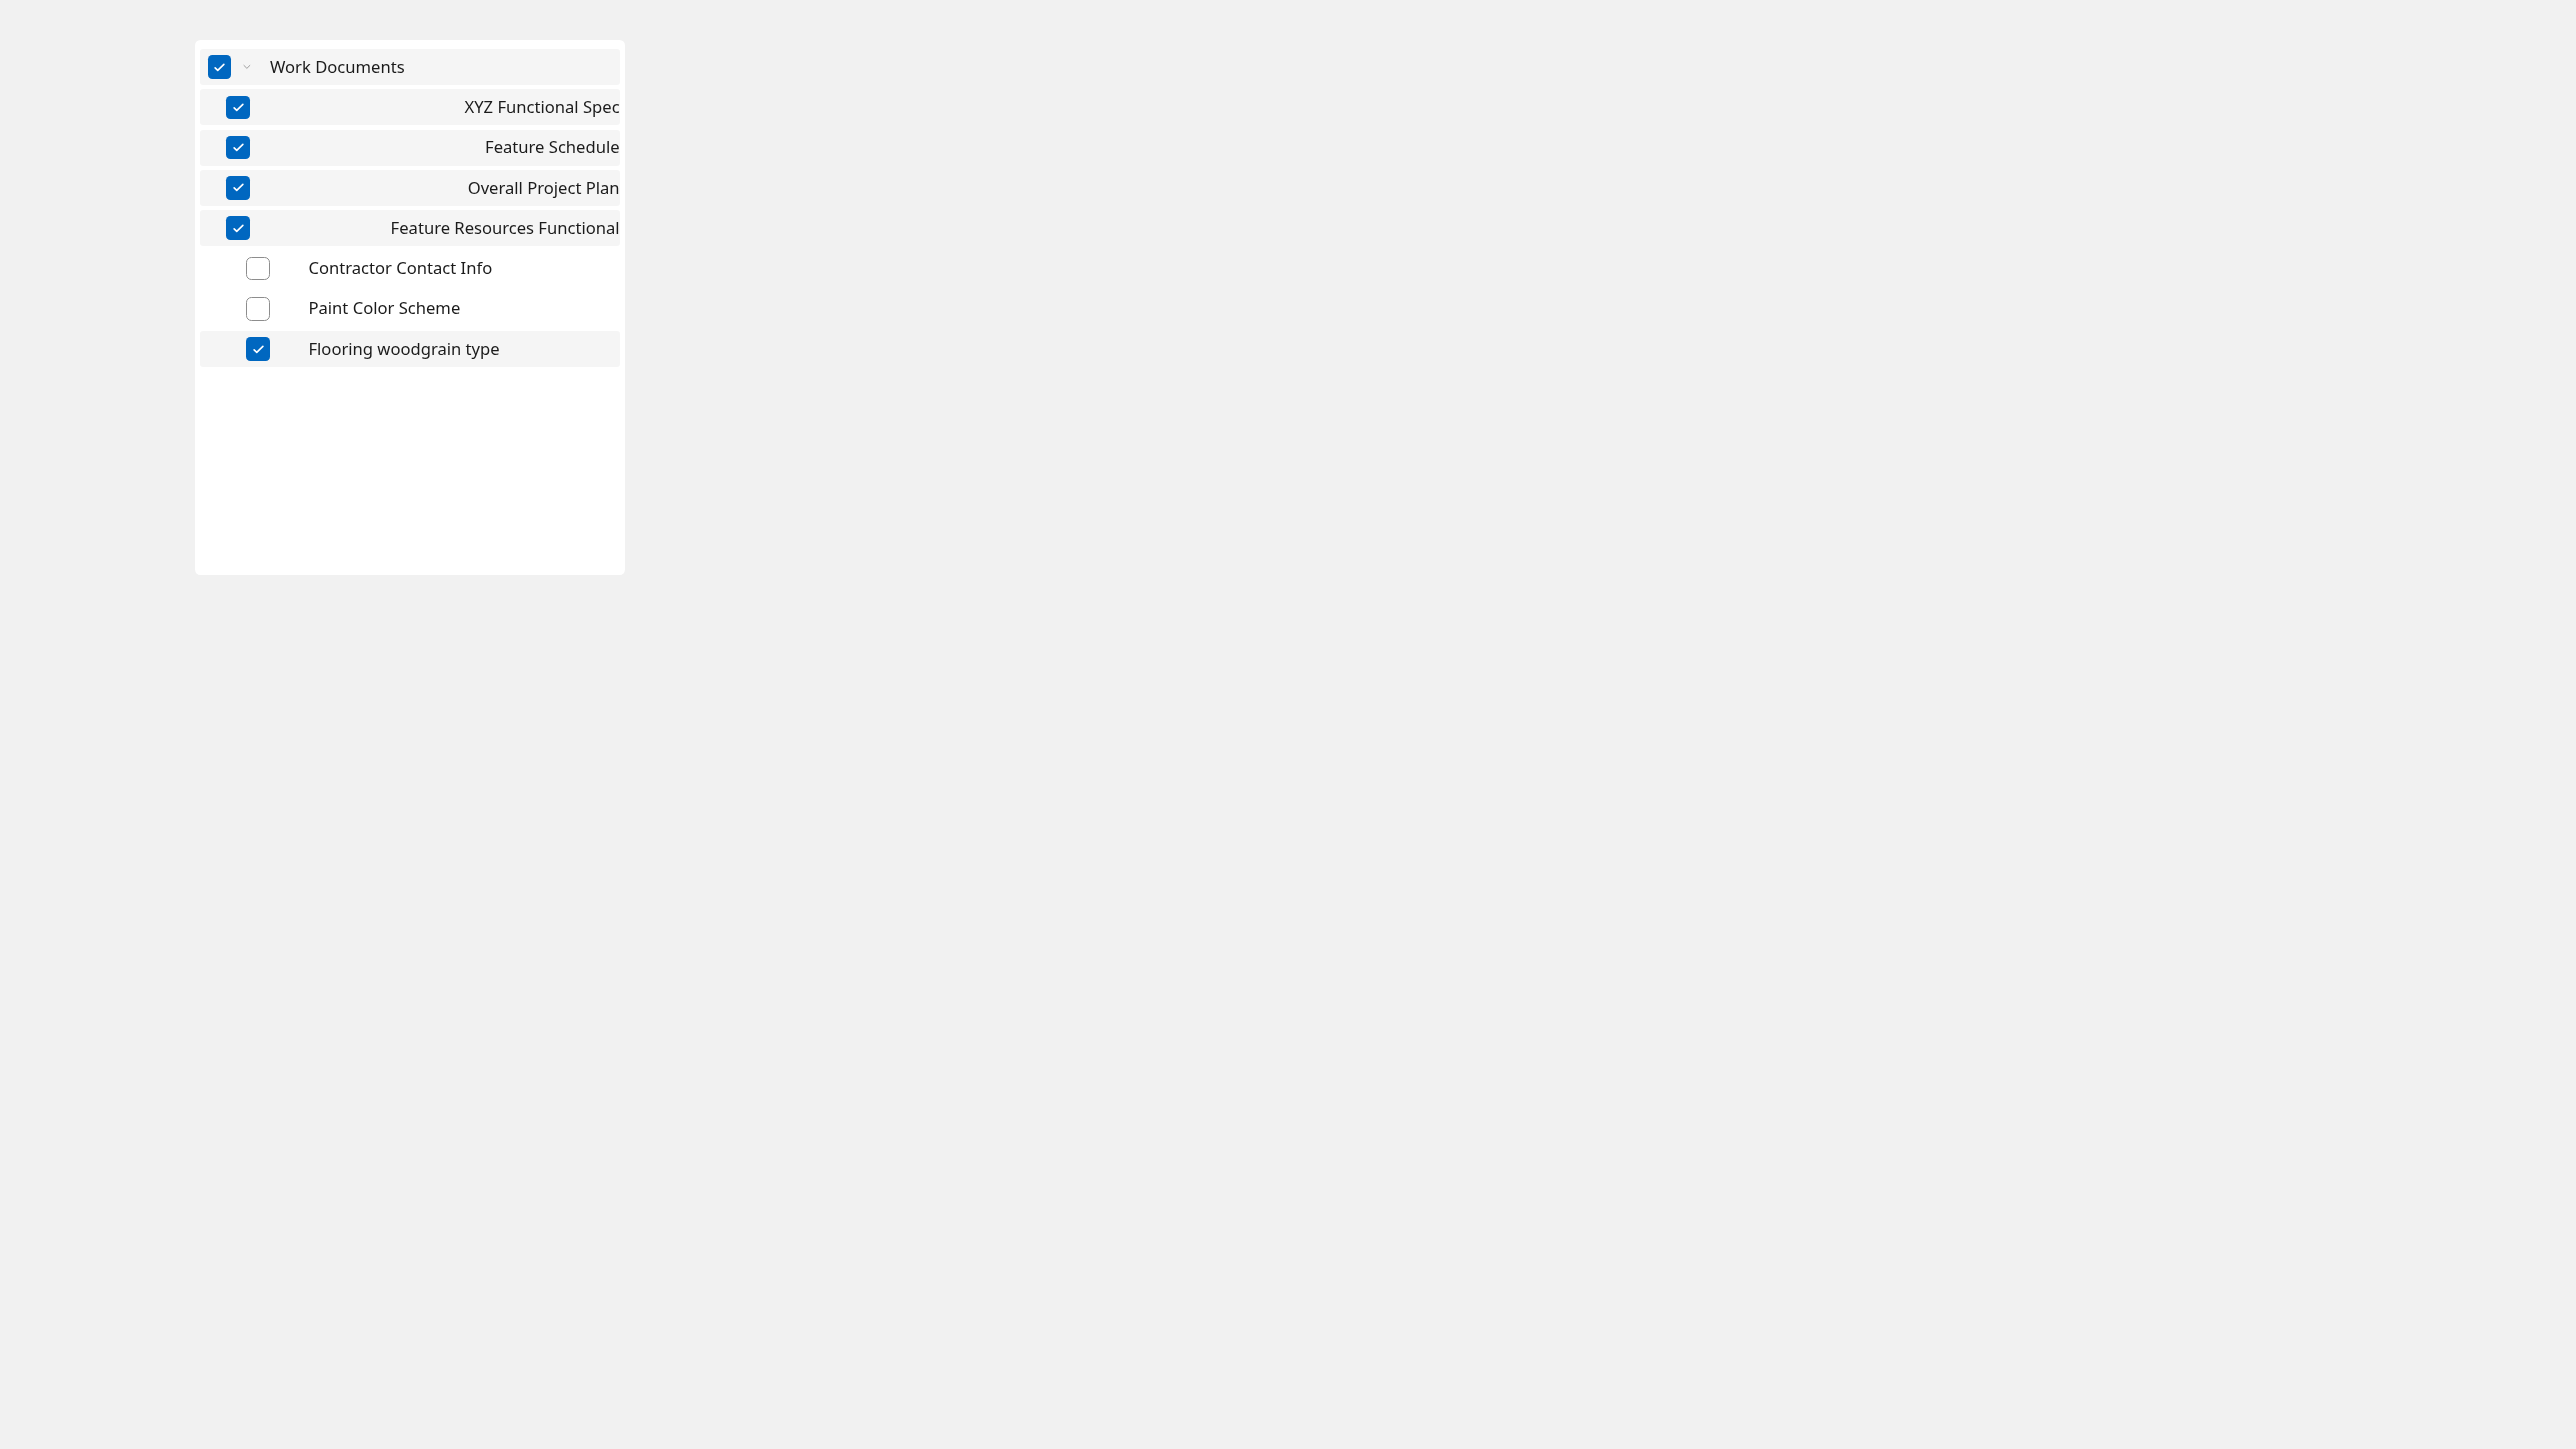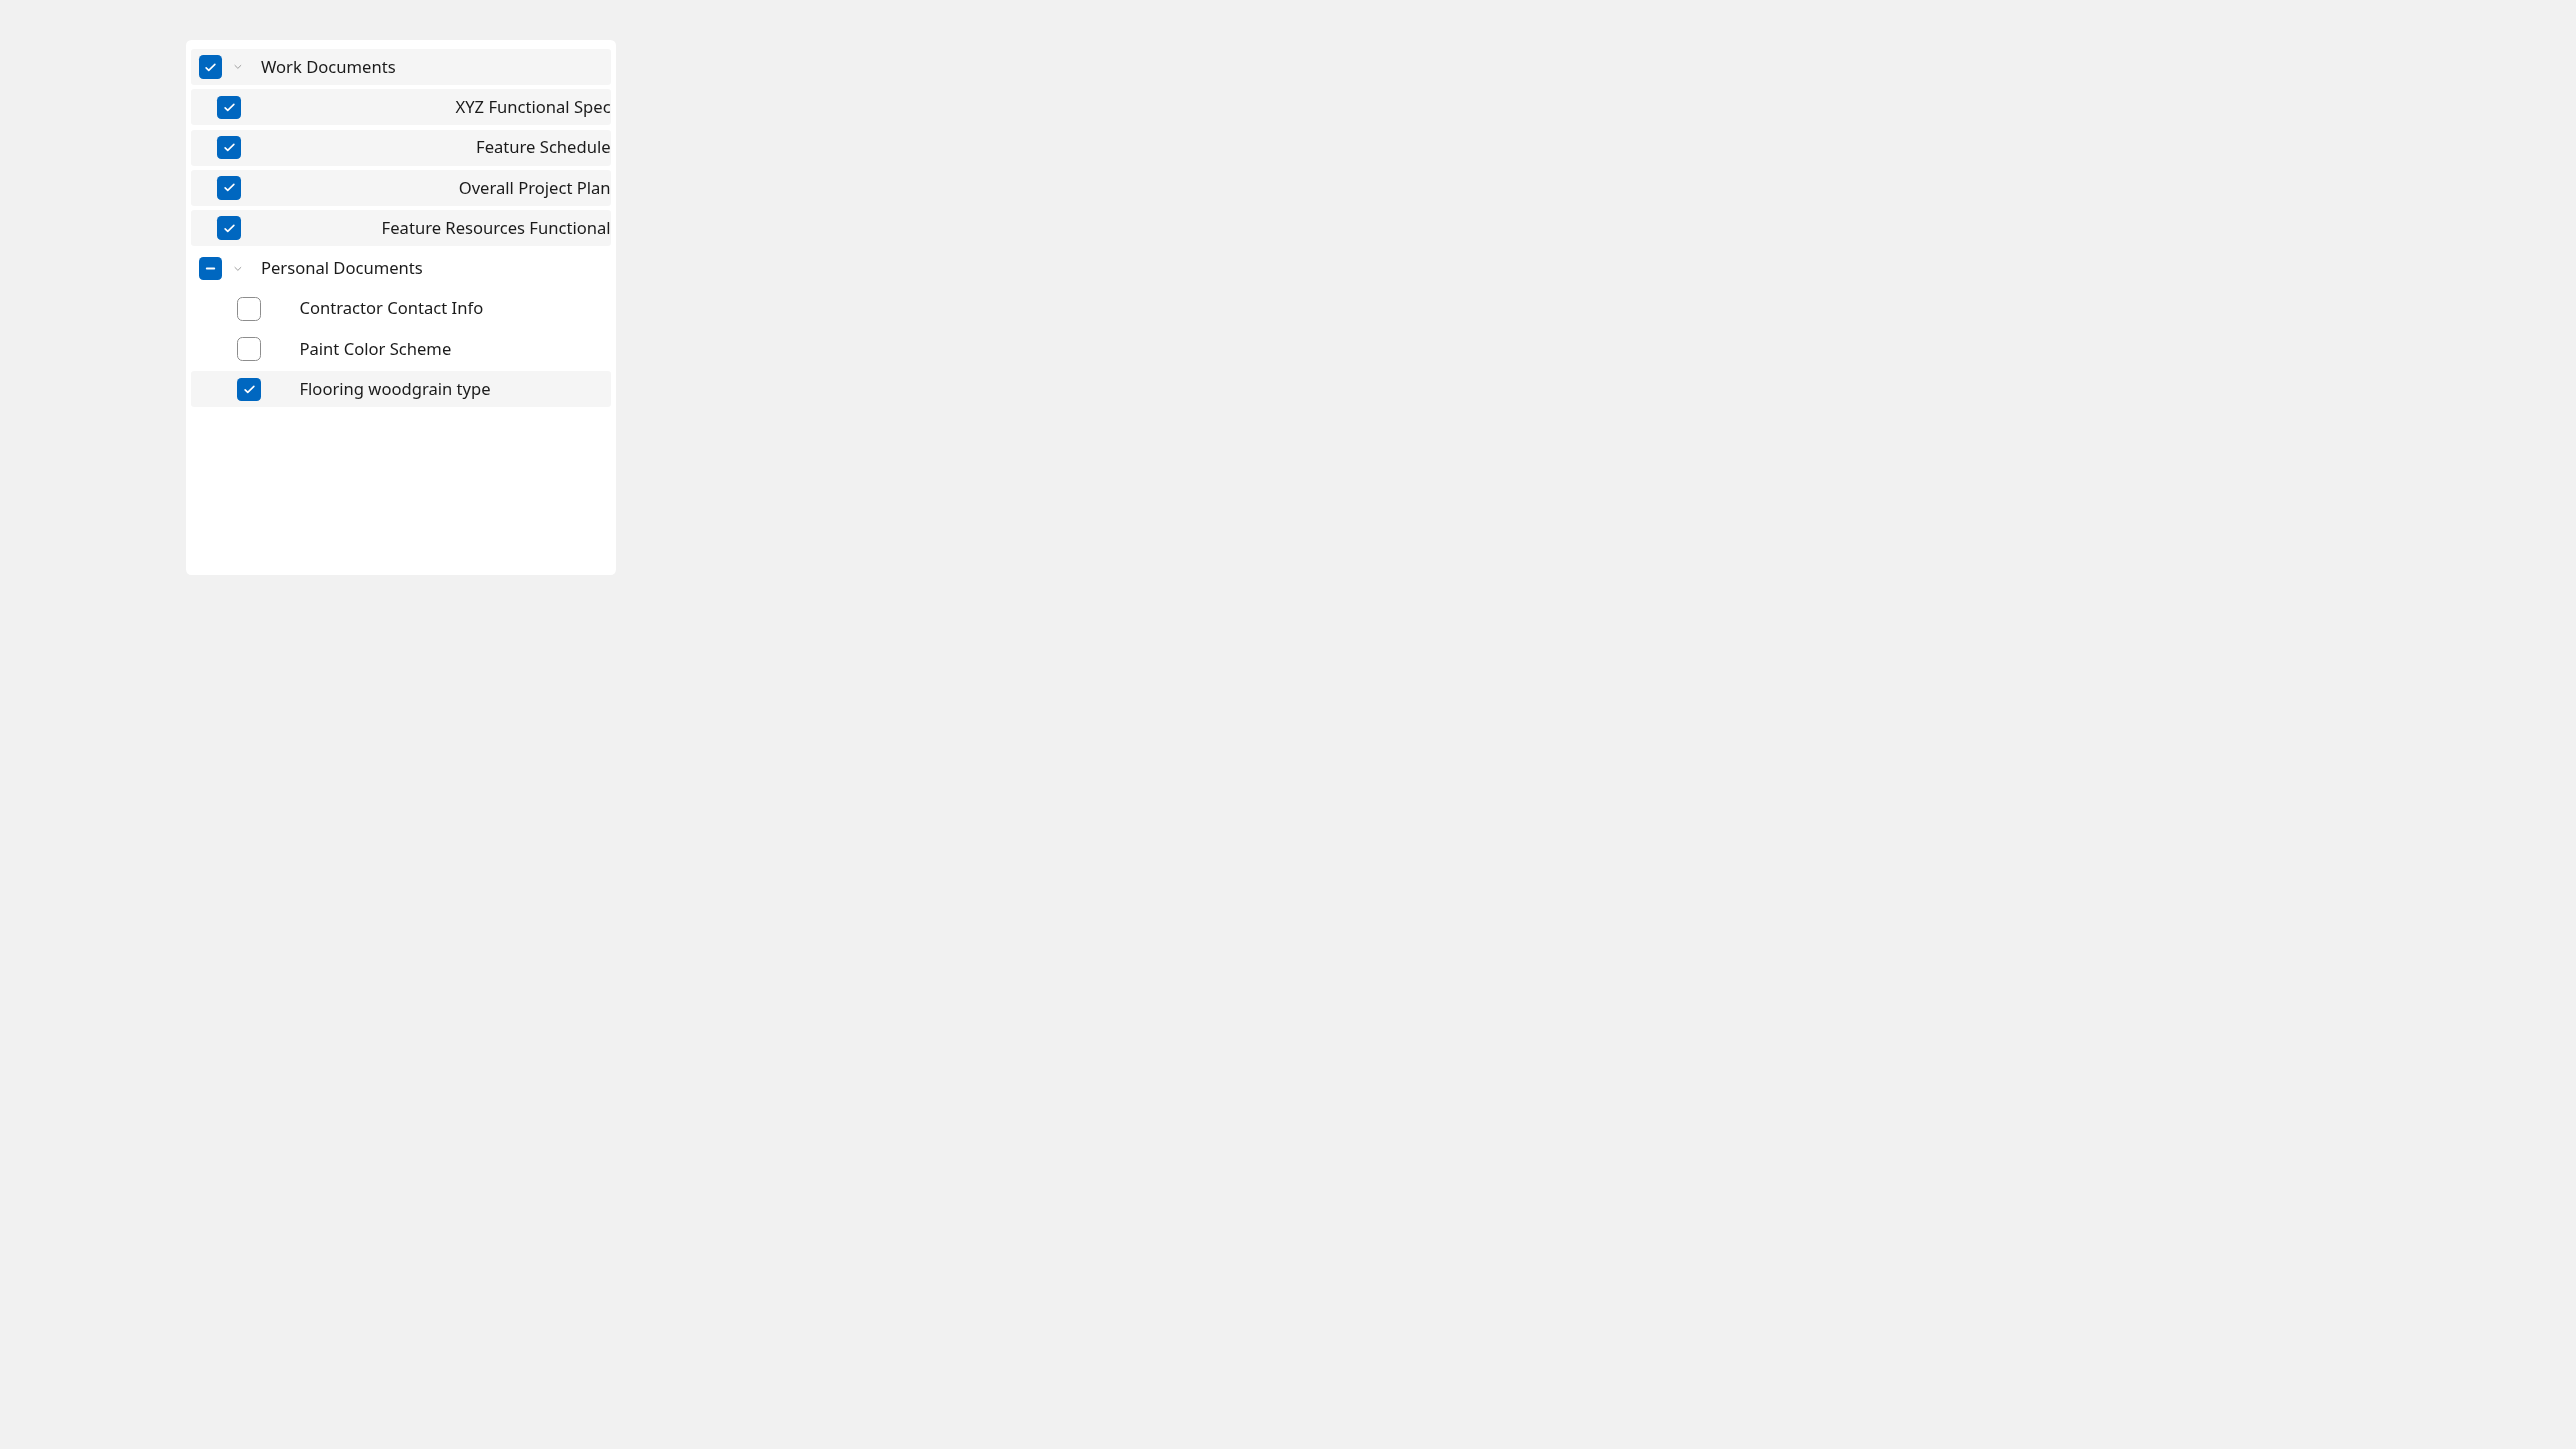--- a/index.html
+++ b/index.html
@@ -5,21 +5,21 @@
   * { box-sizing: border-box; margin: 0; padding: 0; }
   html, body {
     width: 859px;
     height: 483px;
     background: #f1f1f1;
     font-family: "Segoe UI", "Segoe UI Variable", system-ui, -apple-system, sans-serif;
     overflow: hidden;
   }
   .panel {
     position: absolute;
-    left: 186px;
+    left: 195px;
     top: 40px;
     width: 430px;
     height: 535px;
     background: #ffffff;
     border-radius: 5.4px;
     padding-top: 9px;
     overflow: hidden;
   }
   .row {
     display: flex;
@@ -131,34 +131,20 @@
     <div class="checkbox checked">
       <svg width="15" height="15" viewBox="0 0 24 24">
           <path d="M5 12.5l4.2 4.2L19 7" stroke="#ffffff" stroke-width="2.6" fill="none" stroke-linecap="round" stroke-linejoin="round"></path>
         </svg>
     </div>
     <div class="chevron hidden"></div>
     <div class="spacer-narrow"></div>
     <span class="label">Feature Resources Functional</span>
   </div>
 
-  <div class="row lv0">
-    <div class="checkbox indeterminate">
-      <svg width="15" height="15" viewBox="0 0 24 24">
-          <line x1="6" y1="12" x2="18" y2="12" stroke="#ffffff" stroke-width="3" stroke-linecap="round"></line>
-        </svg>
-    </div>
-    <div class="chevron">
-      <svg width="11.8" height="11.8" viewBox="0 0 24 24">
-          <path d="M6 9l6 6 6-6" stroke="currentColor" stroke-width="2" fill="none" stroke-linecap="round" stroke-linejoin="round"></path>
-        </svg>
-    </div>
-    <div class="spacer-narrow"></div>
-    <span class="label">Personal Documents</span>
-  </div>
 
 
   <div class="row lv2">
     <div class="checkbox unchecked"></div>
     <div class="chevron hidden"></div>
     <div class="spacer-narrow"></div>
     <span class="label">Contractor Contact Info</span>
   </div>
 
   <div class="row lv2">

